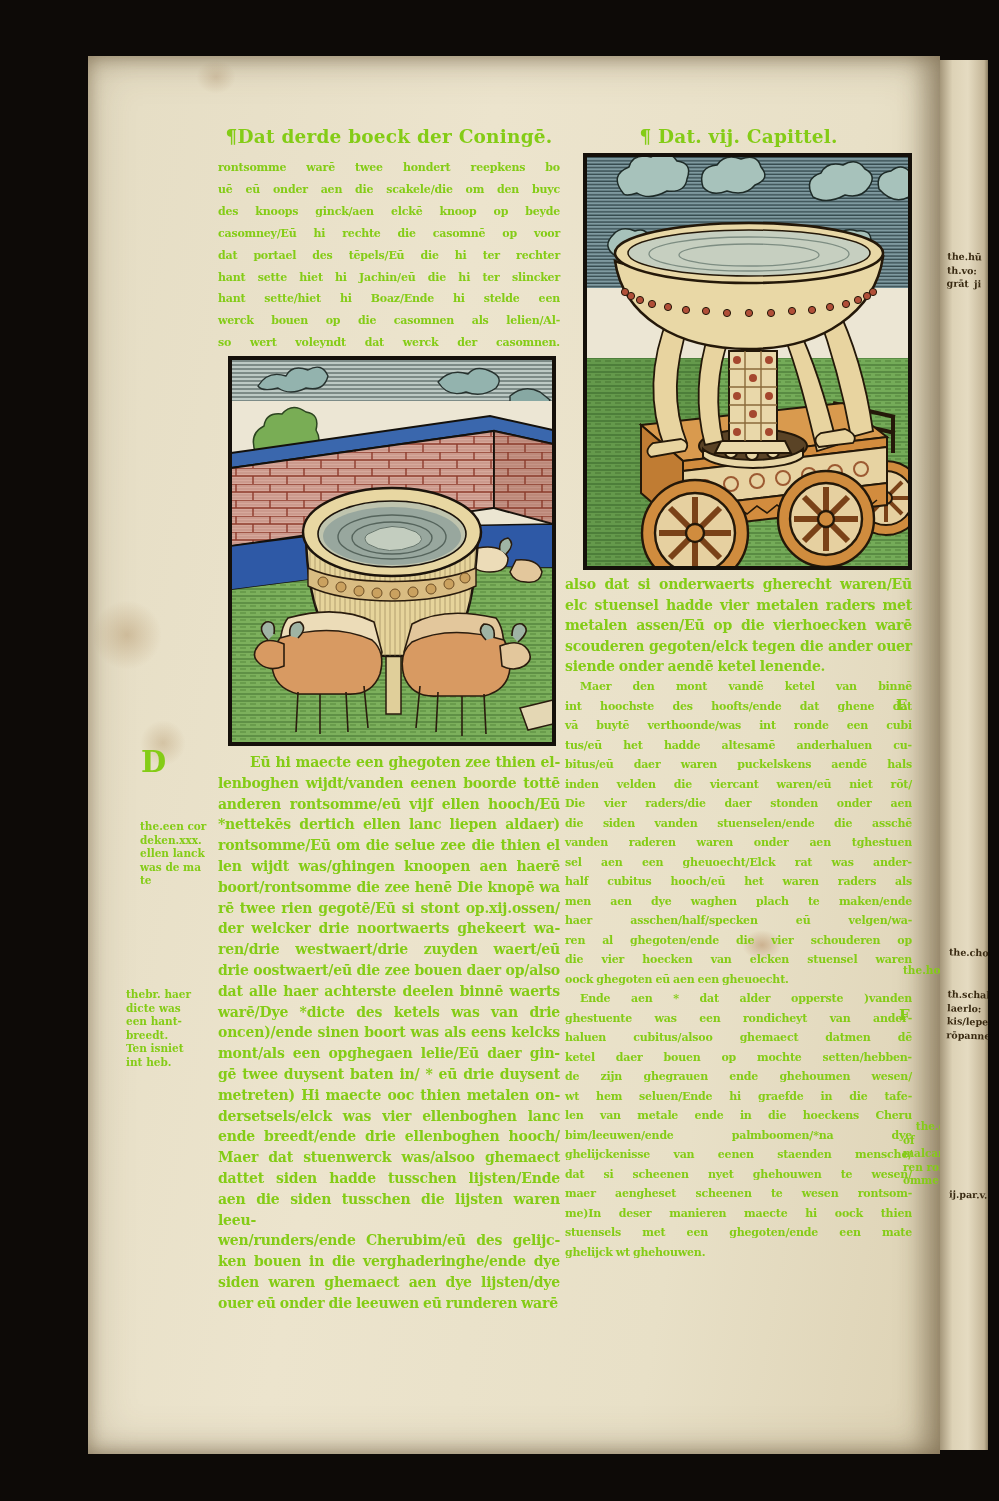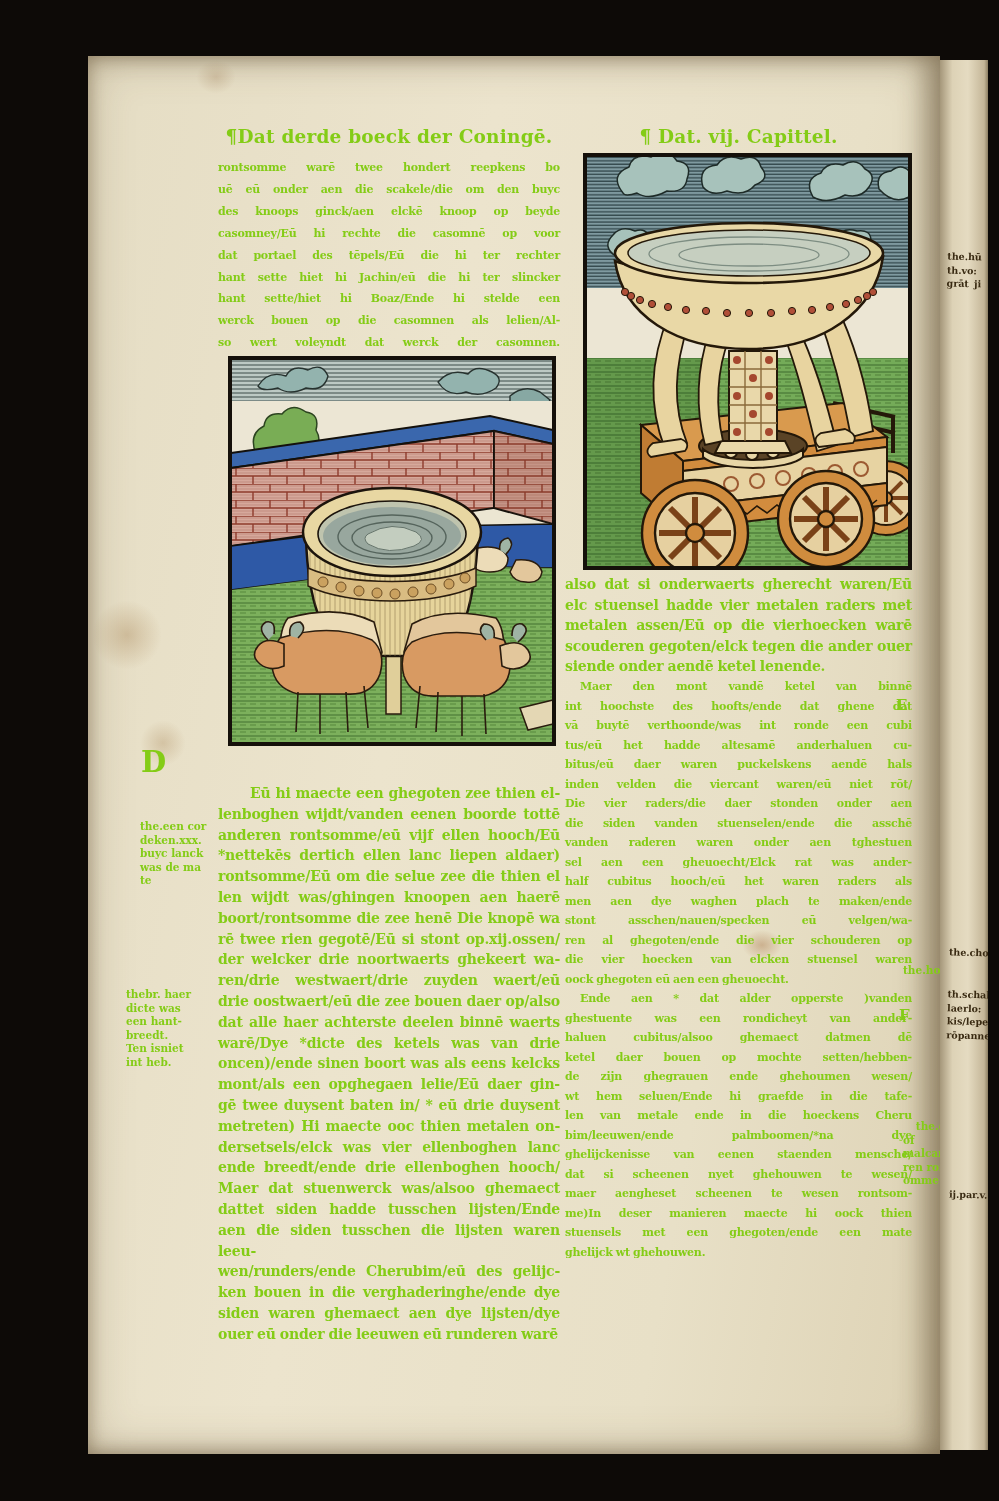--- a/index.html
+++ b/index.html
@@ -13,21 +13,21 @@
   .stain{position:absolute;border-radius:50%;pointer-events:none;}
   .blk{position:absolute;color:#84cc16;font-weight:bold;}
   .header{font-size:18.5px;text-align:center;letter-spacing:.2px;}
   .col{width:342px;font-size:11px;line-height:21.9px;letter-spacing:-.2px;word-spacing:-.6px;}
   .colb{width:342px;font-size:14px;line-height:20.8px;letter-spacing:-.2px;word-spacing:-.6px;}
   .colr1{width:347px;font-size:14px;line-height:20.6px;letter-spacing:-.2px;word-spacing:-.6px;}
   .colr2{width:347px;font-size:11px;line-height:19.5px;letter-spacing:-.2px;word-spacing:-.6px;}
   .tl{text-align:justify;text-align-last:justify;}
   .endshort .tl:last-child{text-align-last:left;}
   .indent1 .tl:first-child{text-indent:15px;}
-  .indent2 .tl:first-child{text-indent:32px;margin-top:31px;}
+  .indent2 .tl:first-child{text-indent:32px;}
   .margin-note{font-size:10.5px;line-height:13.5px;font-weight:bold;}
   .margin-note .tl{text-align:right;text-align-last:left;}
   .drop{font-size:29px;line-height:29px;}
   .mletter{font-size:15px;}
   .edge-note{position:absolute;font-size:9.5px;line-height:13.5px;font-weight:bold;color:#392a12;
              transform:rotate(1.6deg);white-space:nowrap;}
   .woodcut{position:absolute;}
   svg{display:block;}
 </style>
 </head>
@@ -182,21 +182,21 @@
       <div class="tl">aen die siden tusschen die lijsten waren leeu-</div>
       <div class="tl">wen/runders/ende Cherubim/eū des gelijc-</div>
       <div class="tl">ken bouen in die verghaderinghe/ende dye</div>
       <div class="tl">siden waren ghemaect aen dye lijsten/dye</div>
       <div class="tl">ouer eū onder die leeuwen eū runderen warē</div>
     </div>
 
   <div class="blk margin-note" style="left:140px;top:820px;width:78px;">
       <div class="tl">the.een cor</div>
       <div class="tl">deken.xxx.</div>
-      <div class="tl">buyc lanck</div>
+      <div class="tl">ellen lanck</div>
       <div class="tl">was de ma</div>
       <div class="tl">te</div>
     </div>
   <div class="blk margin-note" style="left:126px;top:988px;width:80px;">
       <div class="tl">thebr. haer</div>
       <div class="tl">dicte was</div>
       <div class="tl">een hant-</div>
       <div class="tl">breedt.</div>
       <div class="tl">Ten isniet</div>
       <div class="tl">int heb.</div>
@@ -356,21 +356,21 @@
       <div class="tl">vā buytē verthoonde/was int ronde een cubi</div>
       <div class="tl">tus/eū het hadde altesamē anderhaluen cu-</div>
       <div class="tl">bitus/eū daer waren puckelskens aendē hals</div>
       <div class="tl">inden velden die viercant waren/eū niet rōt/</div>
       <div class="tl">Die vier raders/die daer stonden onder aen</div>
       <div class="tl">die siden vanden stuenselen/ende die asschē</div>
       <div class="tl">vanden raderen waren onder aen tghestuen</div>
       <div class="tl">sel aen een gheuoecht/Elck rat was ander-</div>
       <div class="tl">half cubitus hooch/eū het waren raders als</div>
       <div class="tl">men aen dye waghen plach te maken/ende</div>
-      <div class="tl">stont asschen/nauen/specken eū velgen/wa-</div>
+      <div class="tl">haer asschen/half/specken eū velgen/wa-</div>
       <div class="tl">ren al ghegoten/ende die vier schouderen op</div>
       <div class="tl">die vier hoecken van elcken stuensel waren</div>
       <div class="tl">oock ghegoten eū aen een gheuoecht.</div>
     </div>
   <div class="blk colr2 endshort indent1" style="left:565px;top:989px;">
       <div class="tl">Ende aen * dat alder opperste )vanden</div>
       <div class="tl">ghestuente was een rondicheyt van ander-</div>
       <div class="tl">haluen cubitus/alsoo ghemaect datmen dē</div>
       <div class="tl">ketel daer bouen op mochte setten/hebben-</div>
       <div class="tl">de zijn ghegrauen ende ghehoumen wesen/</div>

